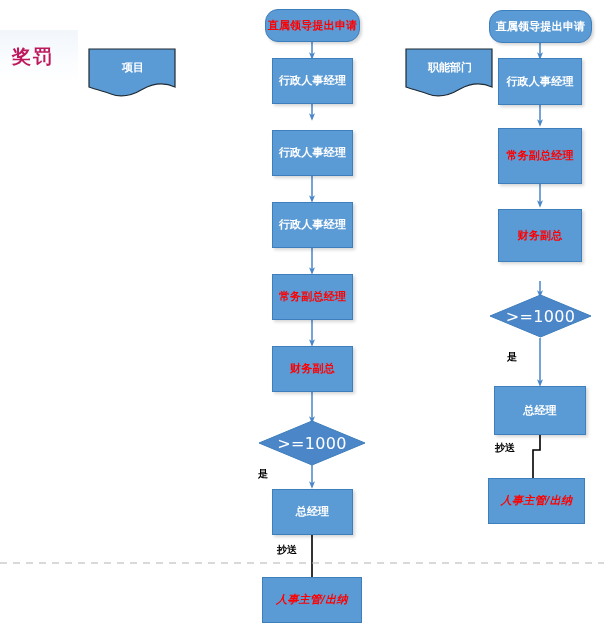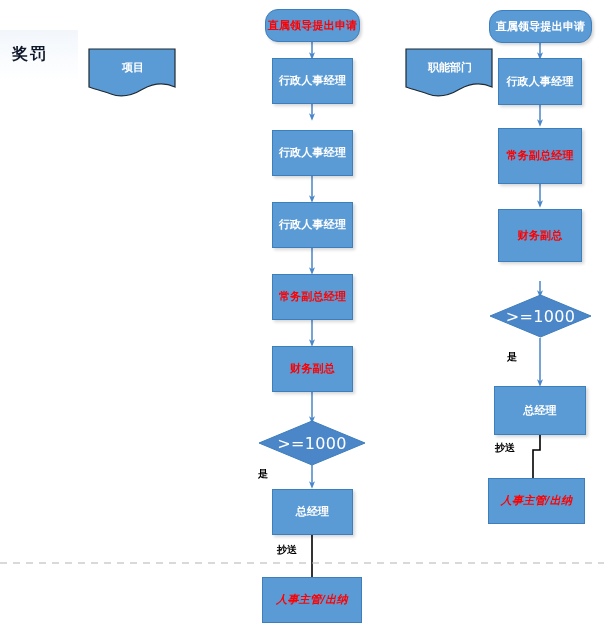--- a/index.html
+++ b/index.html
@@ -87,23 +87,23 @@
     left: 0;
     top: 30px;
     width: 78px;
     height: 52px;
     background: linear-gradient(to bottom, #f2f6fb 0%, #fafcfe 60%, #ffffff 100%);
   }
   #page-title {
     position: absolute;
     left: 12px;
     top: 44px;
-    font-size: 16px;
-    font-weight: bold;
-    color: #0f172a;
+    font-size: 19px;
+    font-weight: bold;
+    color: #be185d;
     letter-spacing: 2px;
   }
 </style>
 </head>
 <body>
 
 <svg id="canvas" viewBox="0 0 604 634" xmlns="http://www.w3.org/2000/svg">
   <defs>
     <marker id="ah" markerWidth="8" markerHeight="8" refX="4.2" refY="3.4" orient="auto" markerUnits="userSpaceOnUse">
       <path d="M0.4,0.4 L8,3.4 L0.4,6.4 L2.4,3.4 Z" fill="#4a86c8"></path>

